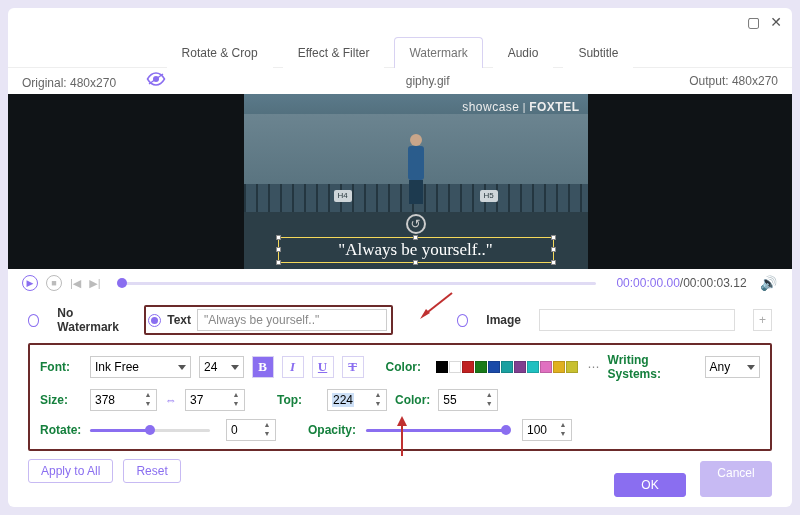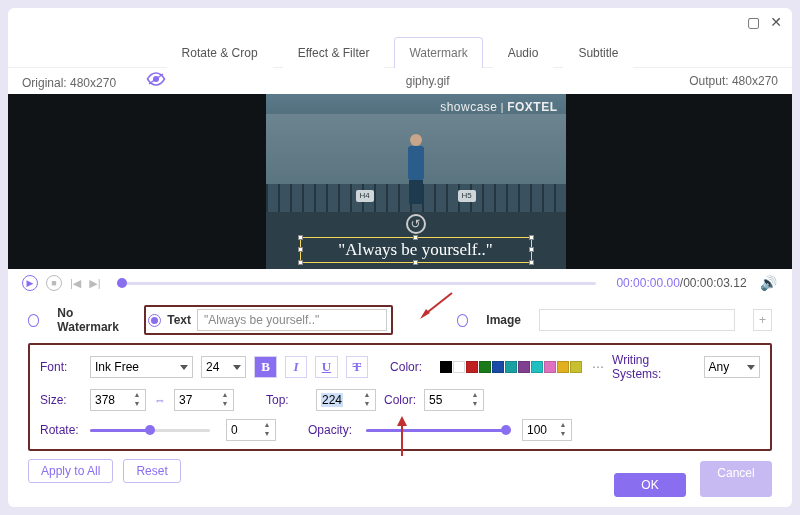--- a/index.html
+++ b/index.html
@@ -6,21 +6,21 @@
 body { background: #e8e5f5; width: 800px; height: 515px; overflow: hidden; }
 .window { background: #fff; margin: 8px; border-radius: 6px; height: 499px; position: relative; }
 .titlebar { display: flex; justify-content: flex-end; padding: 6px 10px; gap: 10px; }
 .titlebar span { cursor: pointer; color: #555; font-size: 14px; }
 .tabs { display: flex; justify-content: center; gap: 10px; padding: 0 10px; border-bottom: 1px solid #eee; position: relative; }
 .tab { padding: 8px 14px; color: #555; cursor: pointer; border: 1px solid transparent; border-bottom: none; border-radius: 4px 4px 0 0; position: relative; top: 1px; background: #fff; }
 .tab.active { color: #737373; border-color: #d8d2f2 #d8d2f2 #fff; }
 .filebar { display: flex; justify-content: space-between; align-items: center; padding: 4px 14px; color: #666; }
 .filebar .eye { color: #8a6ef0; font-size: 16px; margin-left: 30px; }
 .preview-wrap { background: #0f1316; height: 175px; position: relative; display: flex; justify-content: center; }
-.preview { width: 300px; height: 175px; position: relative; background: linear-gradient(180deg,#5b7a8a 0%,#3f5862 40%,#2e4049 100%); overflow: hidden; margin-left: 31px; }
+.preview { width: 344px; height: 175px; position: relative; background: linear-gradient(180deg,#5b7a8a 0%,#3f5862 40%,#2e4049 100%); overflow: hidden; margin-left: 31px; }
 .building { position: absolute; top: 20px; left: 0; right: 0; height: 70px; background: linear-gradient(180deg,#6b8490 0%,#5a7480 100%); }
 .fence { position: absolute; top: 90px; left: 0; right: 0; height: 28px; background: repeating-linear-gradient(90deg,#243640 0 2px,#3a5260 2px 12px); }
 .ground { position: absolute; top: 118px; left: 0; right: 0; bottom: 0; background: #2c3e47; }
 .person { position: absolute; top: 40px; left: 50%; transform: translateX(-50%); width: 24px; height: 70px; }
 .person .head { width: 12px; height: 12px; border-radius: 50%; background: #c9a68a; margin: 0 auto; }
 .person .body { width: 16px; height: 34px; background: #2a5c8c; margin: 0 auto; border-radius: 3px; }
 .person .legs { width: 14px; height: 24px; background: #1d3a4f; margin: 0 auto; }
 .brand { position: absolute; top: 6px; right: 8px; color: #eee; font-size: 10px; letter-spacing: 0.5px; }
 .brand b { font-weight: 700; }
 .pillL,.pillR { position:absolute; top:96px; width:18px; height:12px; background:#cfd6da; border-radius:2px; font-size:8px; color:#2b3a40; text-align:center; line-height:12px; }
@@ -49,21 +49,21 @@
 .wm-label { font-weight:600; color:#333; }
 .text-input { border:1px solid #ccc; padding:3px 6px; width:190px; height:22px; color:#888; }
 .text-group { display:flex;align-items:center; gap:6px; border:2px solid #6b2a2a; padding:2px 4px 2px 2px; border-radius:2px; }
 .img-input { border:1px solid #ddd; width:230px; height:22px; }
 .plus-btn { width:22px;height:22px;border:1px solid #ddd; display:flex;align-items:center;justify-content:center;color:#aaa;cursor:pointer; }
 .arrow { position:absolute; color:#c03030; }
 .arrow svg{display:block;}
 
 .panel { margin: 0 20px; border:2px solid #6b2a2a; padding:8px 10px; display:flex; flex-direction:column; gap:8px; border-radius:2px;}
 .prow { display:flex; align-items:center; gap:8px; }
-.plabel { min-width:42px; color:#4c1d95; }
+.plabel { min-width:42px; color:#15803d;font-weight:bold; }
 .select,.numinput { border:1px solid #ccc; height:22px; padding:0 4px; background:#fff; display:flex;align-items:center;justify-content:space-between; }
 .select { cursor:pointer; }
 .select .caret{ border-left:4px solid transparent;border-right:4px solid transparent;border-top:5px solid #555; margin-left:6px;}
 .numinput { position:relative; }
 .spin { position:absolute; right:2px; top:1px; bottom:1px; width:12px; display:flex;flex-direction:column; }
 .spin div{flex:1;font-size:7px;color:#666;text-align:center;line-height:8px;cursor:pointer;}
 .fmt-btn { width:24px;height:22px;border:1px solid #d8d2f2;display:flex;align-items:center;justify-content:center;color:#8a6ef0;cursor:pointer;font-weight:600;font-family:serif;font-size:13px;}
 .fmt-btn.active{background:#8a6ef0;color:#fff;}
 .swatches { display:flex; gap:1px; }
 .swatch { width:12px;height:12px;cursor:pointer;border:1px solid rgba(0,0,0,0.15);}
@@ -202,21 +202,21 @@
         </div>
       <span style="color:#888;margin-left:2px;cursor:pointer;">⋯</span>
       <span class="plabel" style="margin-left:auto;min-width:auto;">Writing Systems:</span>
       <div class="select" style="width:60px;">
           <span>Any</span>
           <span class="caret"></span>
         </div>
     </div>
     <div class="prow">
       <span class="plabel">Size:</span>
-      <div class="numinput" style="width:56px;">
+      <div class="numinput" style="width:67px;">
           <span>378</span>
           <div class="spin">
             <div>▲</div>
             <div>▼</div>
           </div>
         </div>
       <span class="link-ic">⇔</span>
       <div class="numinput" style="width:60px;">
           <span>37</span>
           <div class="spin">

